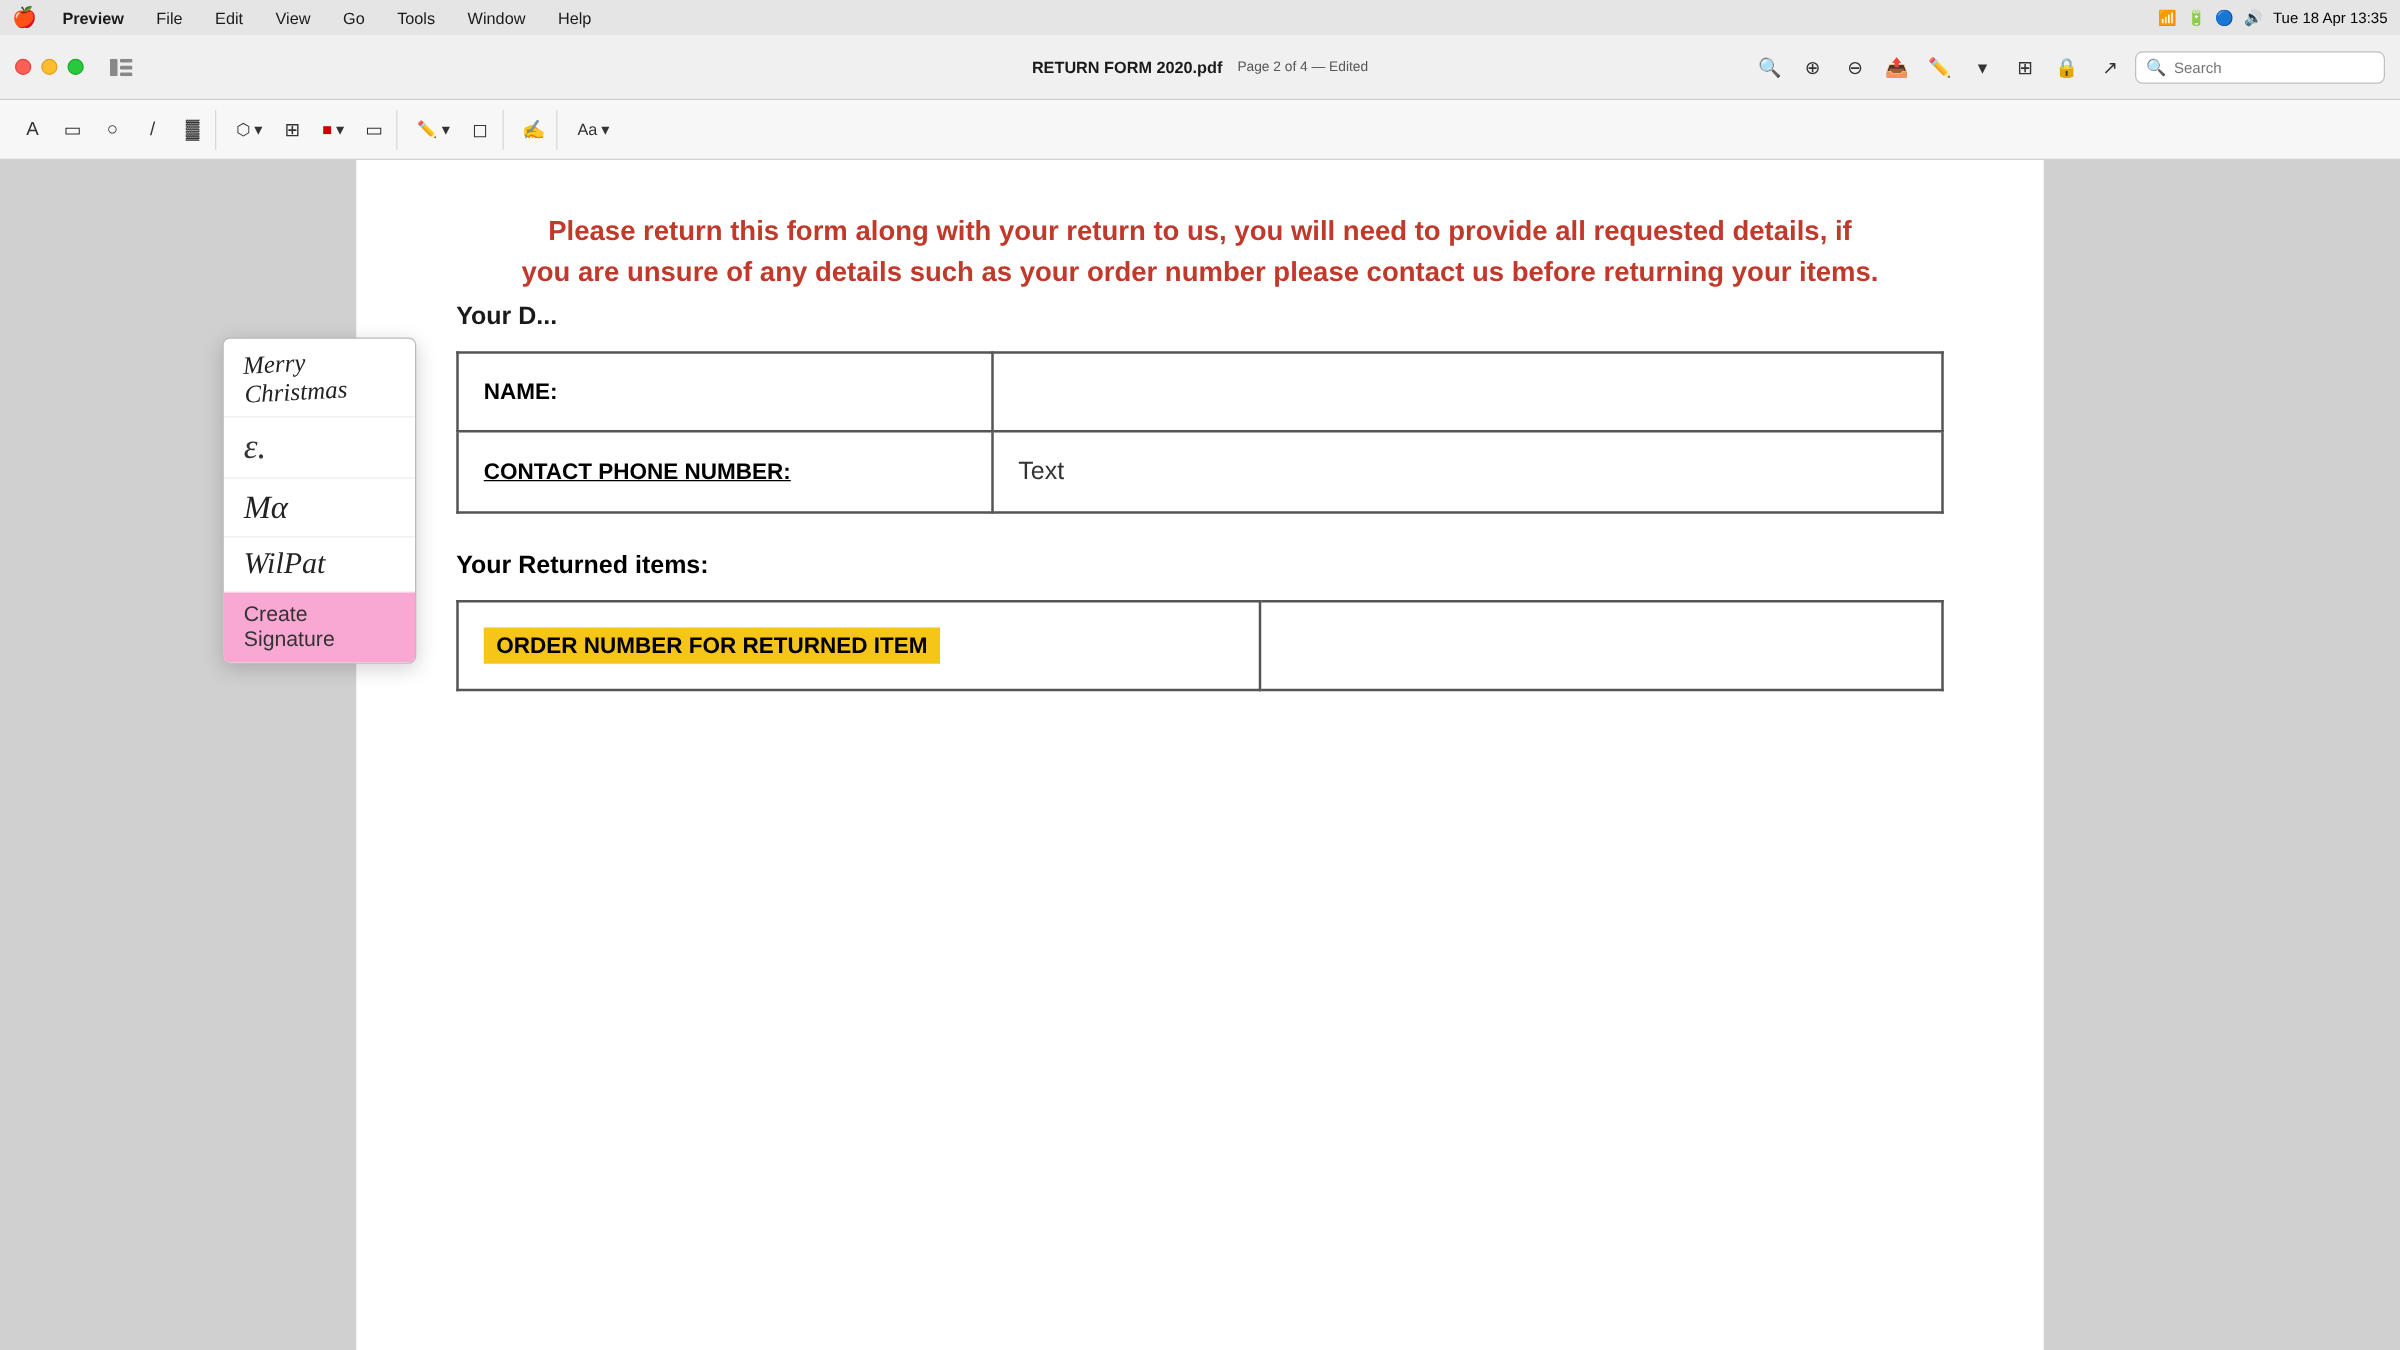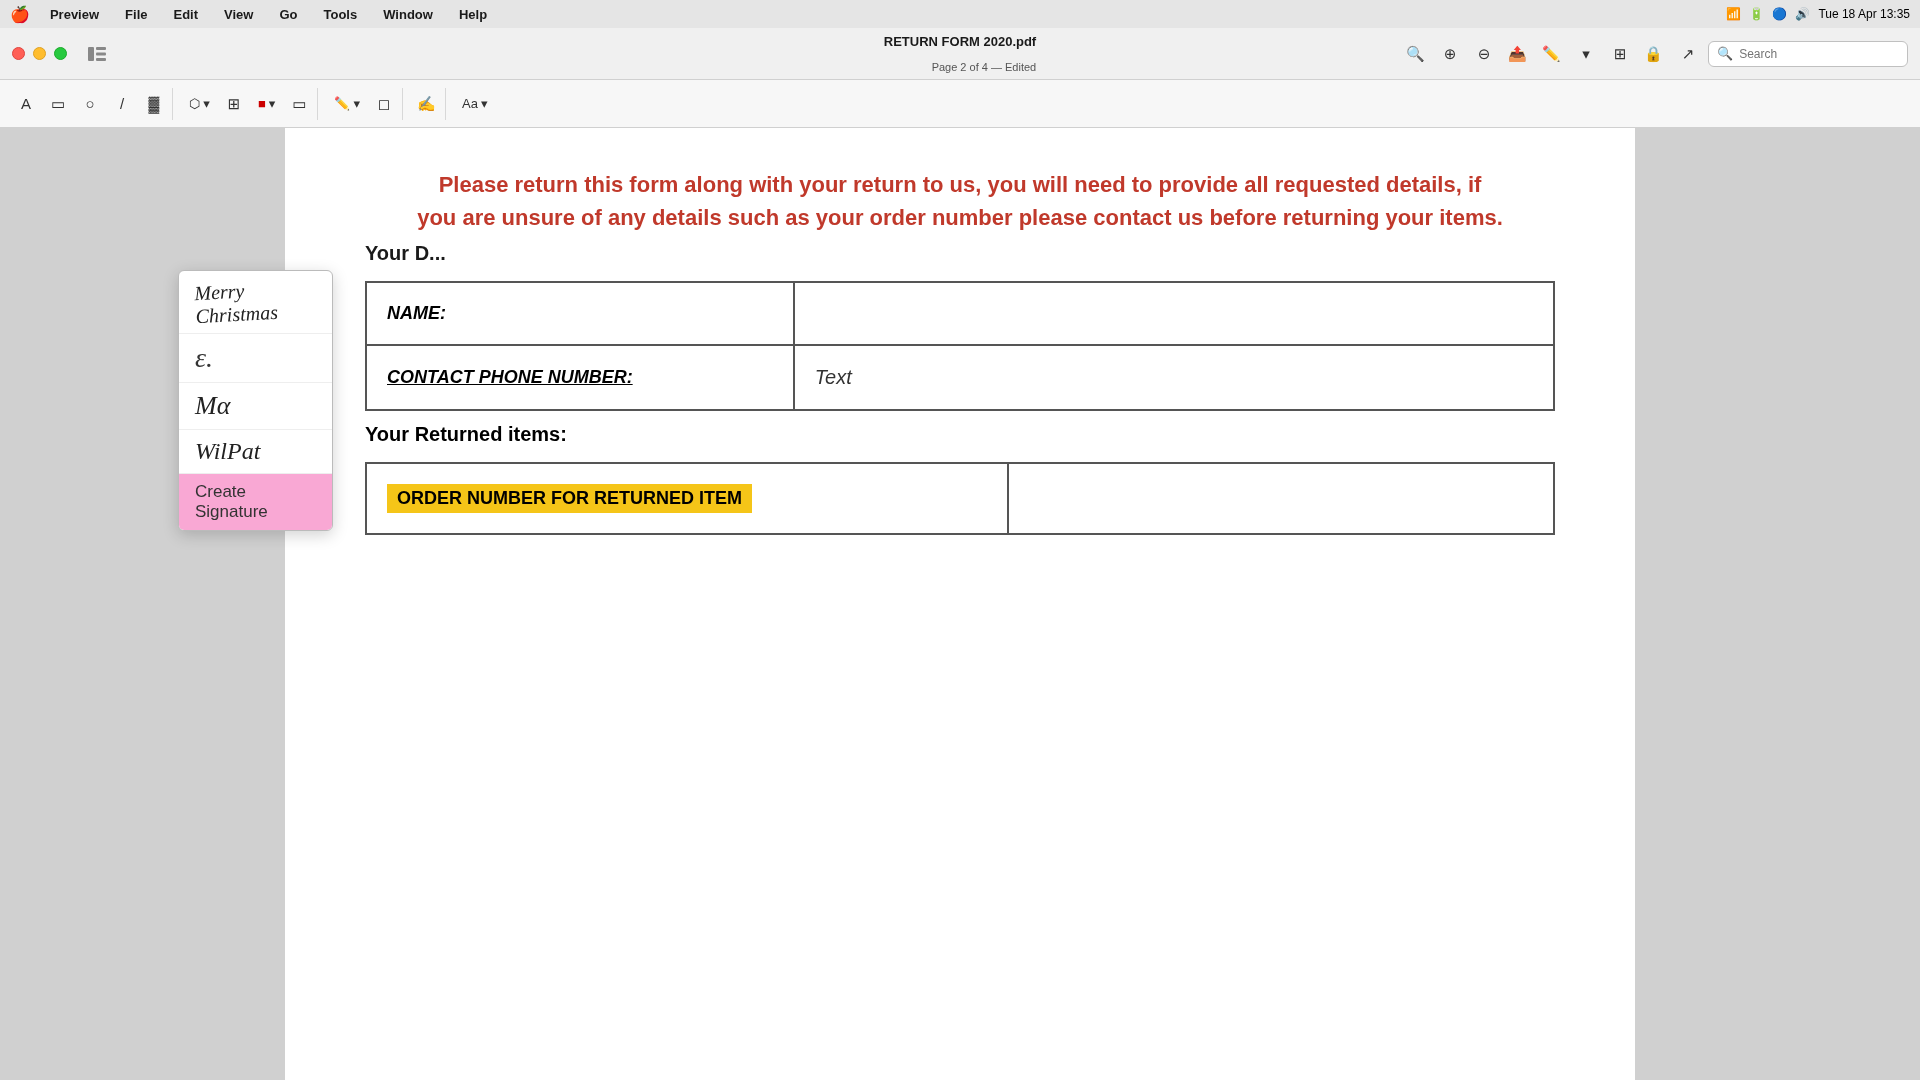--- a/index.html
+++ b/index.html
@@ -34,22 +34,22 @@
     }
     .tl.red { background: #ff5f56; border: 1px solid #e0443e; }
     .tl.yellow { background: #ffbd2e; border: 1px solid #dfa123; }
     .tl.green { background: #27c93f; border: 1px solid #1aab29; }
 
     .titlebar-center {
       position: absolute;
       left: 50%;
       transform: translateX(-50%);
       display: flex;
-      flex-direction: column;
-      align-items: flex-end;
+      flex-direction: row;
+      align-items: center;
       gap: 12px;
     }
     .title-filename {
       font-size: 13px;
       font-weight: 600;
       color: #1a1a1a;
     }
     .title-pageinfo {
       font-size: 11px;
       color: #555;
@@ -158,22 +158,21 @@
       font-size: 20px;
       font-weight: bold;
       color: #1a1a1a;
       margin-bottom: 16px;
     }
 
     
     .form-table {
       width: 100%;
       border-collapse: collapse;
-      margin-bottom: 12px;
-      font-style: italic;
+      margin-bottom: 30px;
     }
     .form-table td {
       border: 2px solid #555;
       padding: 20px 20px;
       vertical-align: middle;
     }
     .form-table td.label-cell {
       width: 36%;
       font-size: 18px;
       font-weight: bold;
@@ -280,21 +279,21 @@
       height: 28px;
       background: #e5e5e5;
       display: flex;
       align-items: center;
       padding: 0 10px;
       justify-content: space-between;
     }
     .mac-left { display: flex; align-items: center; gap: 14px; }
     .mac-right { display: flex; align-items: center; gap: 8px; font-size: 12px; }
     .apple-logo { font-size: 16px; }
-    .menu-label { font-size: 13px; font-weight: 700; color: #1a1a1a; cursor: pointer; padding: 2px 6px; }
+    .menu-label { font-size: 13px; font-weight: 400; color: #1a1a1a; cursor: pointer; padding: 2px 6px; }
     .menu-label.bold { font-weight: 700; }
   </style>
 </head>
 <body>
 
 <div class="top-area">
 
   <div class="mac-system-bar">
     <div class="mac-left">
       <span class="apple-logo">🍎</span>

